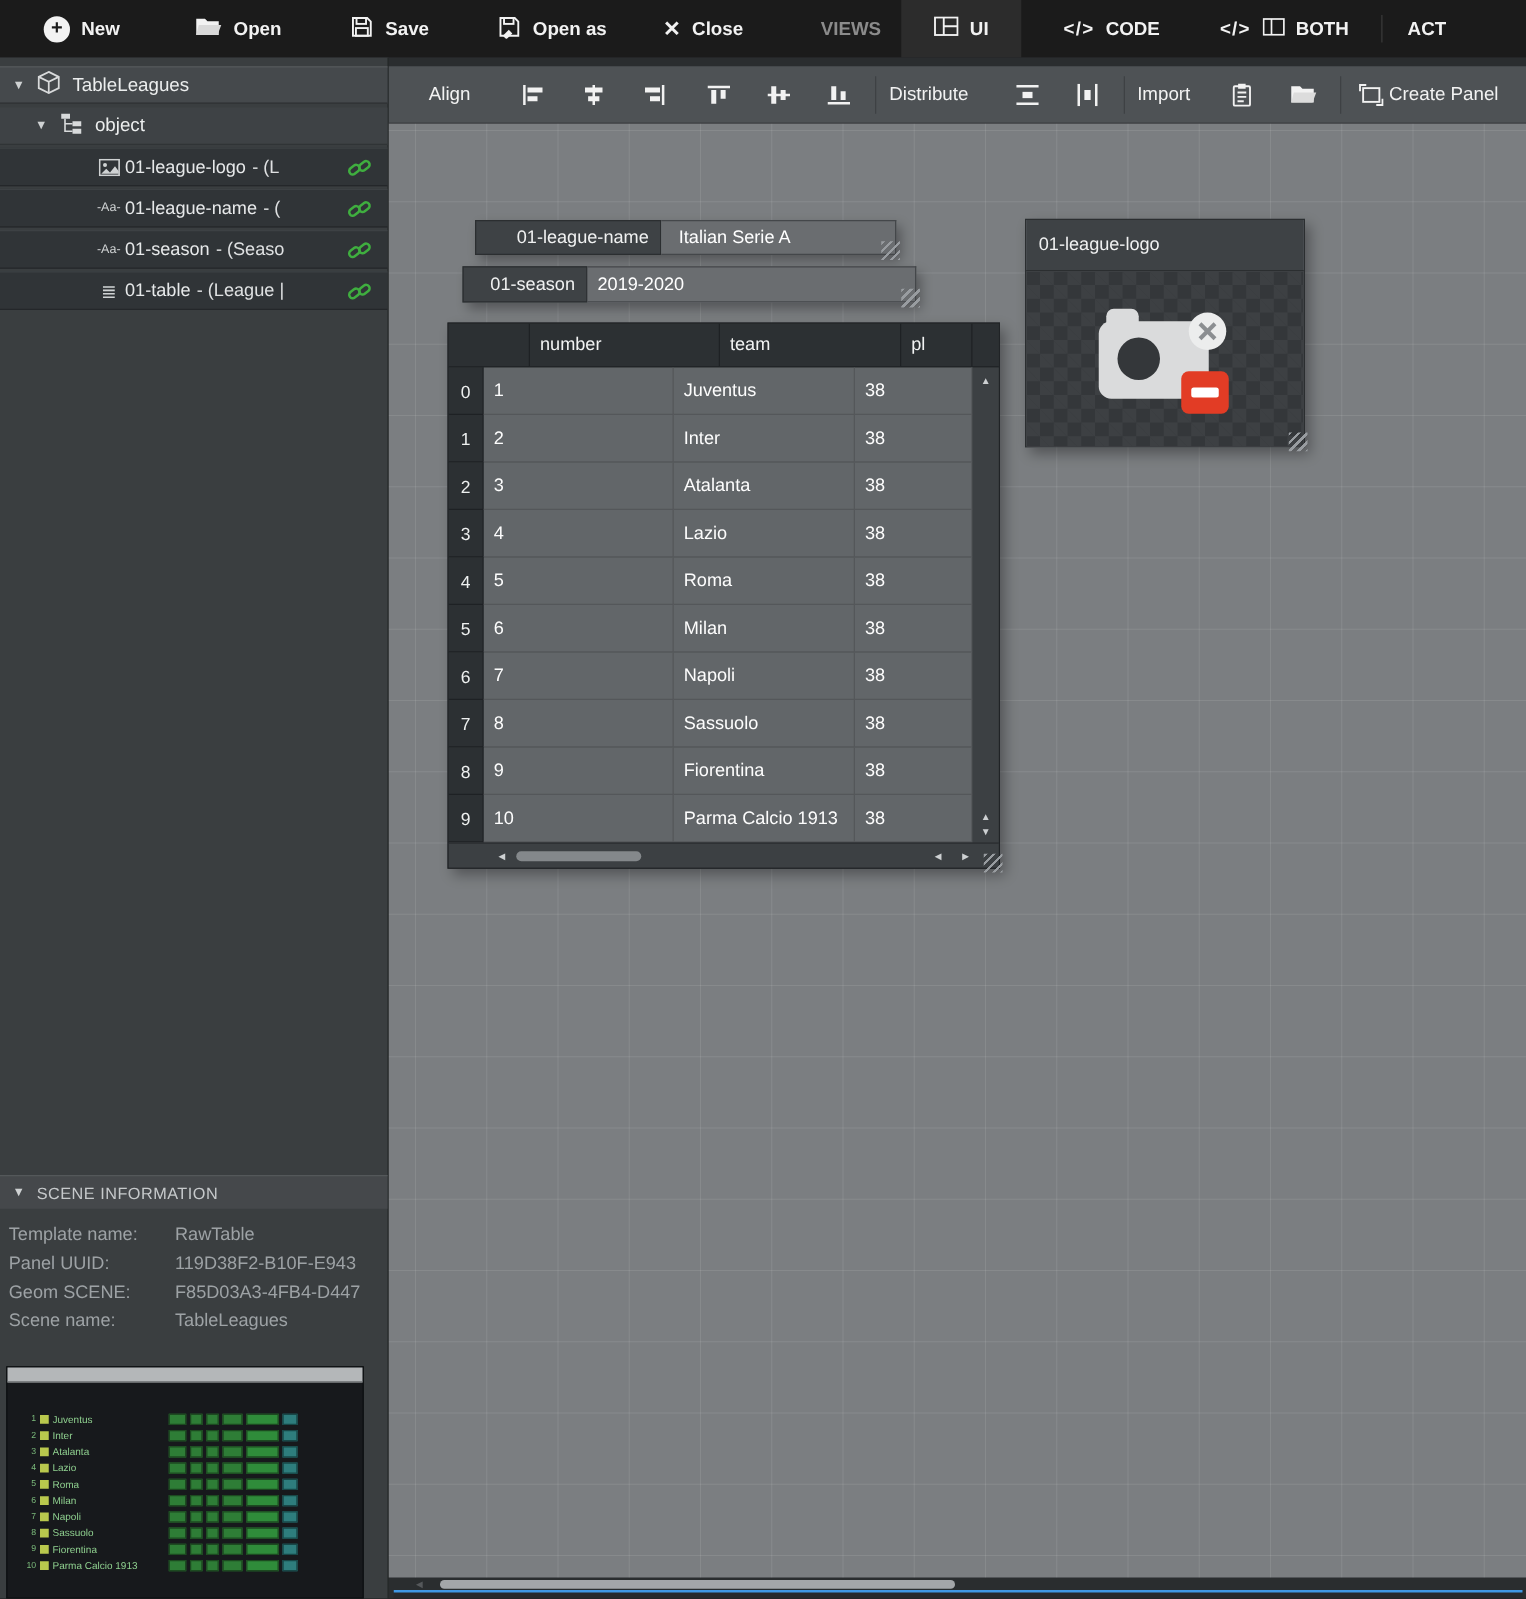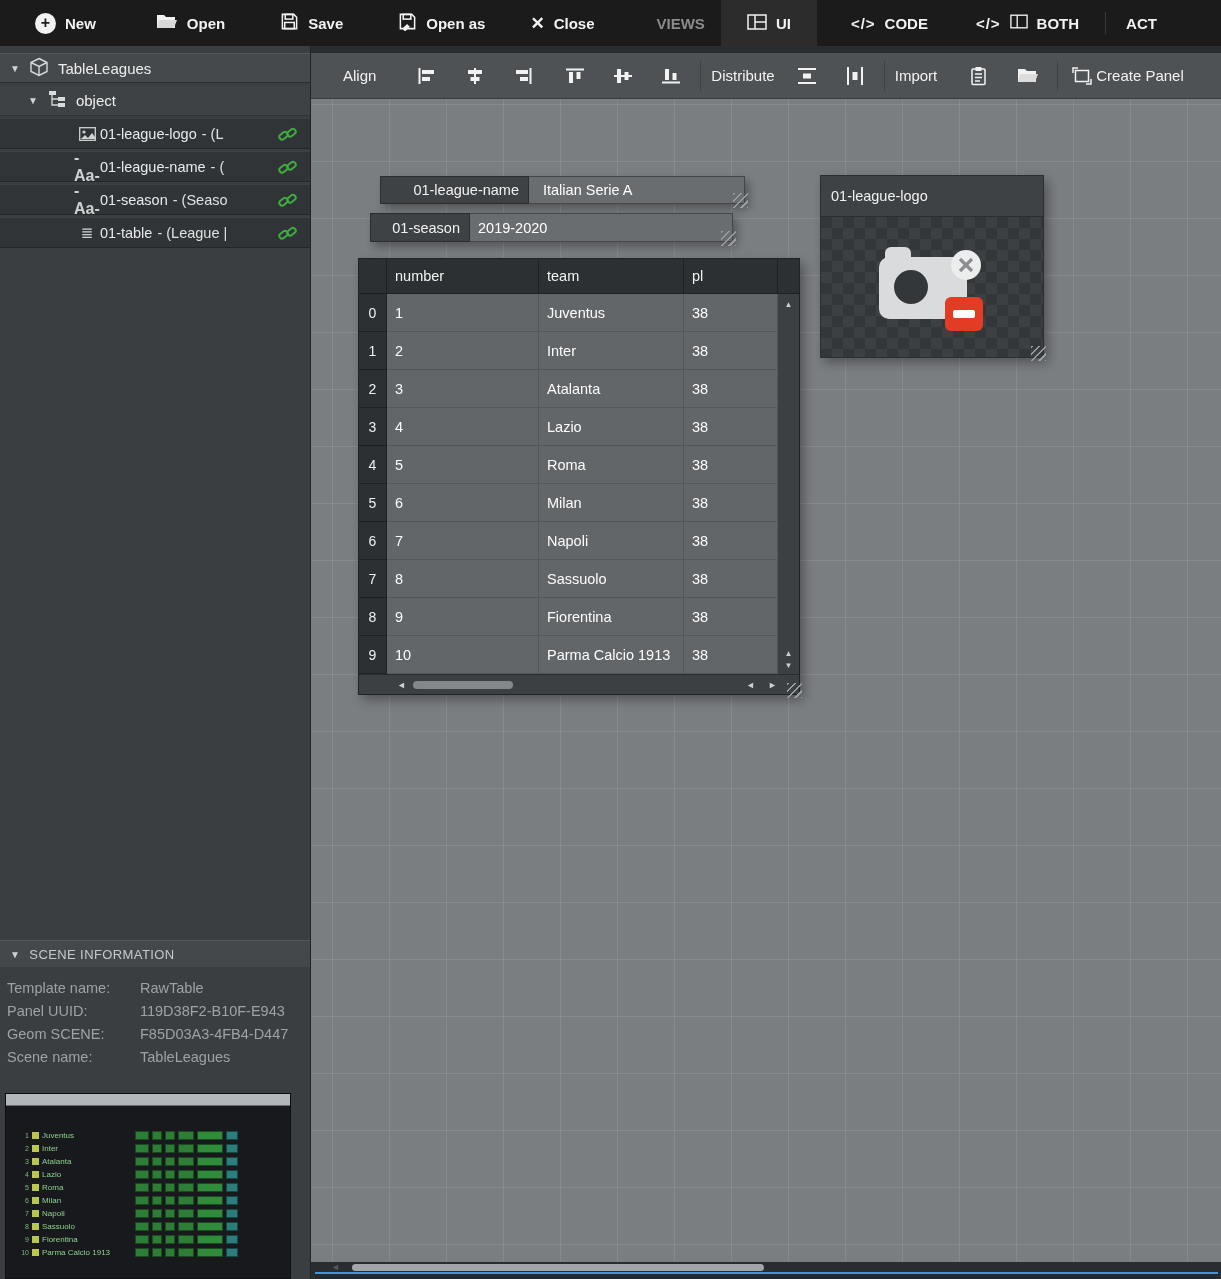--- a/index.html
+++ b/index.html
@@ -18,21 +18,21 @@
   .tb-sep { width:1px; height:22px; background:#3a3a3a; }
 
   
   .sidebar { position:absolute; left:0; top:46px; width:311px; height:1233px; background:#3a3e40; border-right:1px solid #212425; }
   .tree-row { position:absolute; left:0; width:100%; display:flex; align-items:center; gap:9px; font-size:15px; color:#eceeee; cursor:pointer; }
   .row-root { top:7px; height:30px; background:#45494c; border-top:1px solid #55595b; border-bottom:1px solid #2c2f31; padding-left:10px; }
   .row-object { top:40px; height:30px; background:#3e4245; border-bottom:1px solid #303436; padding-left:28px; }
   .arrow-glyph { font-size:10px; color:#cfd2d3; }
   .tree-item { position:absolute; left:0; width:100%; height:31px; background:#303437; border-top:1px solid #3d4144; border-bottom:1px solid #24272a; display:flex; align-items:center; padding-left:74px; font-size:14.5px; color:#e7e9ea; cursor:pointer; }
   .tree-item .ticon { width:26px; display:flex; justify-content:center; color:#cfd2d3; }
-  .ticon-text { font-size:16px; letter-spacing:0; color:#cfd2d3;font-weight:bold; }
+  .ticon-text { font-size:10px; letter-spacing:0; color:#cfd2d3; }
   .ticon-table { font-size:15px; color:#cfd2d3; }
   .tree-item .t-label { margin-right:5px; }
   .tree-item .t-hint { color:#dfe1e2; }
   .link-ic { position:absolute; right:13px; top:6px; }
 
   .scene-header { position:absolute; left:0; top:894px; width:100%; height:27px; background:#45484b; border-top:1px solid #54585a; display:flex; align-items:center; gap:9px; padding-left:10px; font-size:13px; color:#c6c9cb; letter-spacing:.4px; cursor:pointer; }
   .scene-fields { position:absolute; left:7px; top:930px; width:300px; font-size:14.5px; color:#9da2a5; }
   .scene-field { display:flex; height:23px; align-items:center; white-space:nowrap; overflow:hidden; }
   .scene-field .lbl { width:133px; flex:none; }
 
@@ -60,28 +60,28 @@
 
   
   .field-widget { position:absolute; display:flex; box-shadow:4px 5px 9px rgba(0,0,0,.32); cursor:move; }
   .fw-label { background:#3e4245; border:1px solid #2b2e30; display:flex; align-items:center; justify-content:flex-end; padding:0 9px; font-size:14.5px; color:#f0f1f1; }
   .fw-input { background:#6a6d70; border:1px solid #44474a; border-left:none; color:#ffffff; padding:0 8px; font-size:14.5px; font-family:"Liberation Sans",sans-serif; outline:none; }
   .grip { position:absolute; right:-3px; bottom:-4px; width:15px; height:15px;
     background:repeating-linear-gradient(135deg, #989ca0 0 2px, transparent 2px 5px); cursor:nwse-resize; }
 
   #w-league-name { left:69px; top:77px; }
   #w-league-name .fw-label { width:149px; height:28px; }
-  #w-league-name .fw-input { width:216px; height:28px;padding-left:14px; }
+  #w-league-name .fw-input { width:188px; height:28px;padding-left:14px; }
   #w-season { left:59px; top:114px; }
   #w-season .fw-label { width:100px; height:29px; }
   #w-season .fw-input { width:263px; height:29px; }
 
   
   .table-widget { position:absolute; left:47px; top:159px; width:442px; background:#2c3033; border:1px solid #202326; box-shadow:4px 5px 10px rgba(0,0,0,.33); cursor:move; }
-  .t-head { display:flex; height:35px; background:#2c3033; border-bottom:1px solid #1e2124; }
+  .t-head { display:flex; height:35px; background:#2c3033; border-bottom:1px solid #1e2124;padding-left:37px; }
   .th-cell { display:flex; align-items:center; padding-left:8px; font-size:14.5px; color:#f2f3f3; border-right:1px solid #1e2124; }
   .c-idx { width:28px; flex:none; padding-left:0; }
   .c-number { width:152px; flex:none; }
   .c-team { width:145px; flex:none; }
   .c-pl { flex:1; }
   .c-sb { width:21px; flex:none; border-right:none; }
   .t-row { display:flex; height:38px; }
   .t-idx { width:28px; flex:none; background:#2c3033; color:#eef0f0; display:flex; align-items:center; justify-content:center; border-right:1px solid #1e2124; border-bottom:1px solid #1e2124; font-size:14px; }
   .t-c { background:#626669; border-right:1px solid #54575a; border-bottom:1px solid #54575a; display:flex; align-items:center; padding-left:8px; color:#fdfdfd; font-size:14.5px; white-space:nowrap; overflow:hidden; }
   .t-body { display:flex; }
@@ -424,21 +424,21 @@
           </svg>
         </span>
       <span class="tbtn" style="margin-left:10px">
           <svg width="18" height="18" viewBox="0 0 18 18">
             <line x1="0" y1="15.5" x2="18" y2="15.5" stroke="#f2f2f2" stroke-width="2"></line>
             <rect x="3" y="2" width="4" height="11" fill="#f2f2f2"></rect>
             <rect x="10.5" y="6" width="4" height="7" fill="#f2f2f2"></rect>
           </svg>
         </span>
       <span class="vsep"></span>
-      <span class="tool-label" style="margin-right:13px">Distribute</span>
+      <span class="tool-label" style="margin-right:28px">Distribute</span>
       <span class="tbtn">
           <svg width="18" height="18" viewBox="0 0 18 18">
             <line x1="0" y1="2" x2="18" y2="2" stroke="#f2f2f2" stroke-width="2"></line>
             <line x1="0" y1="16" x2="18" y2="16" stroke="#f2f2f2" stroke-width="2"></line>
             <rect x="5" y="6.5" width="8" height="5" fill="#f2f2f2"></rect>
           </svg>
         </span>
       <span class="tbtn" style="margin-left:10px">
           <svg width="18" height="18" viewBox="0 0 18 18">
             <line x1="2" y1="0" x2="2" y2="18" stroke="#f2f2f2" stroke-width="2"></line>

